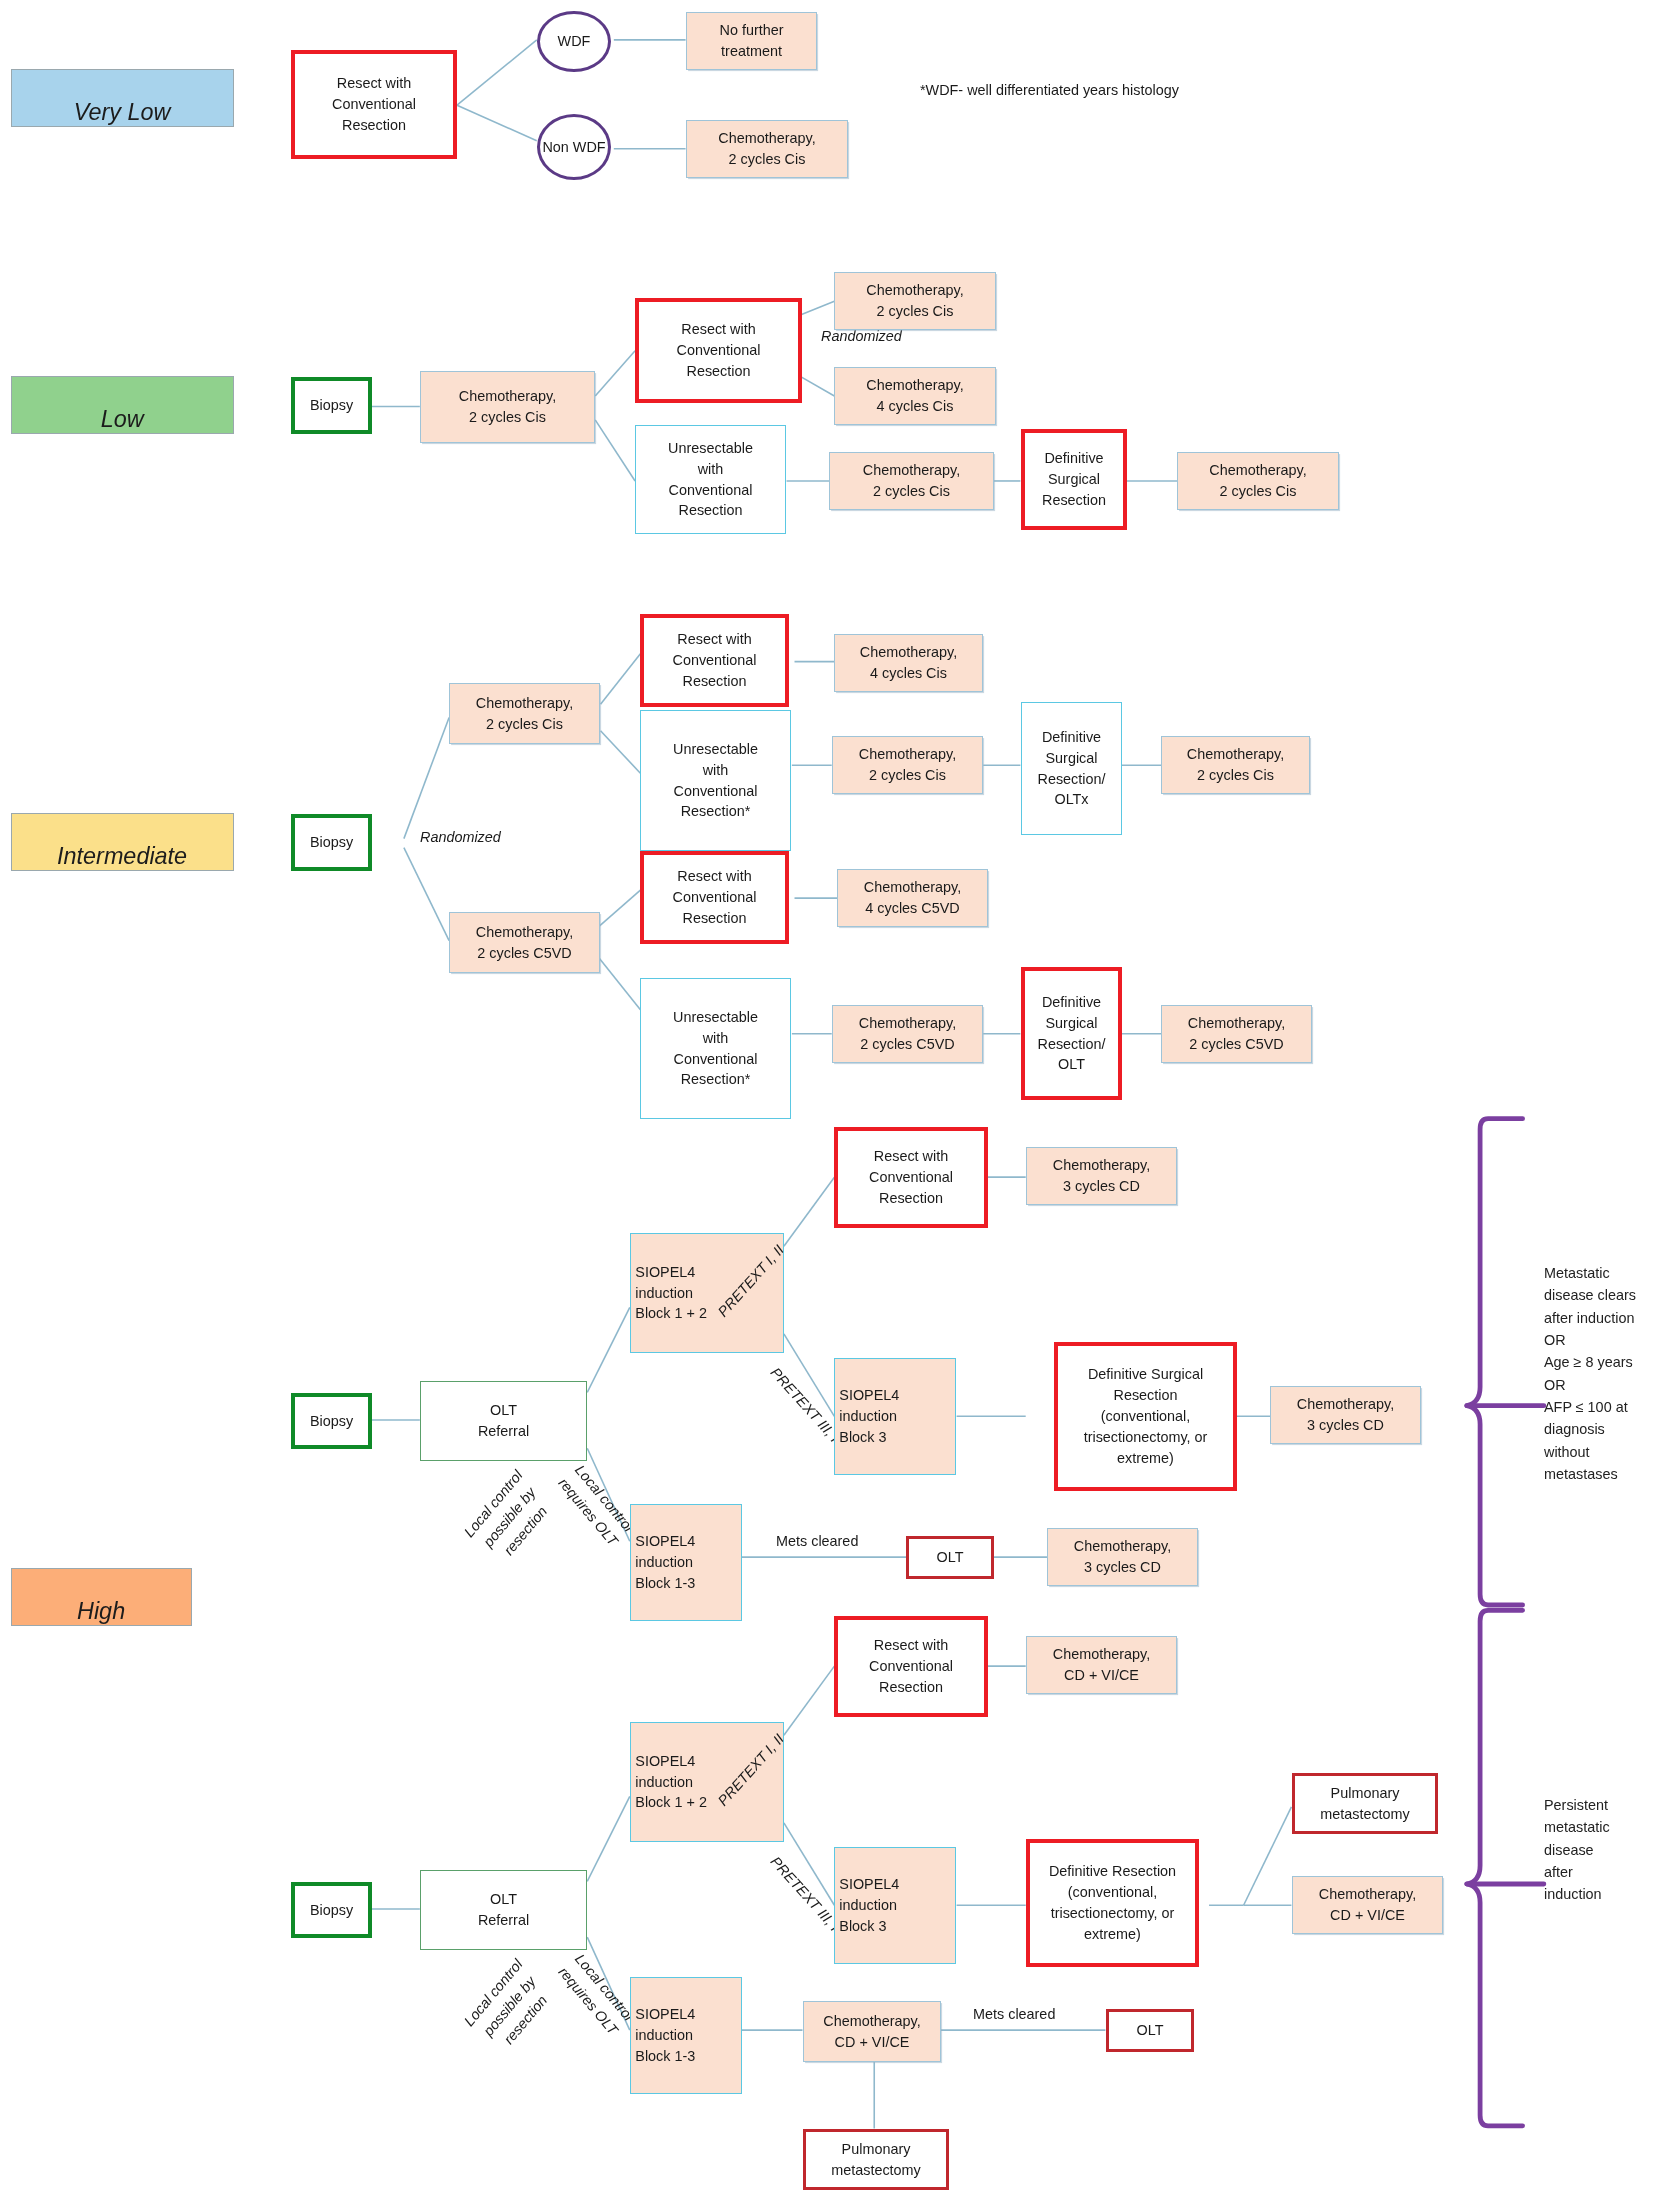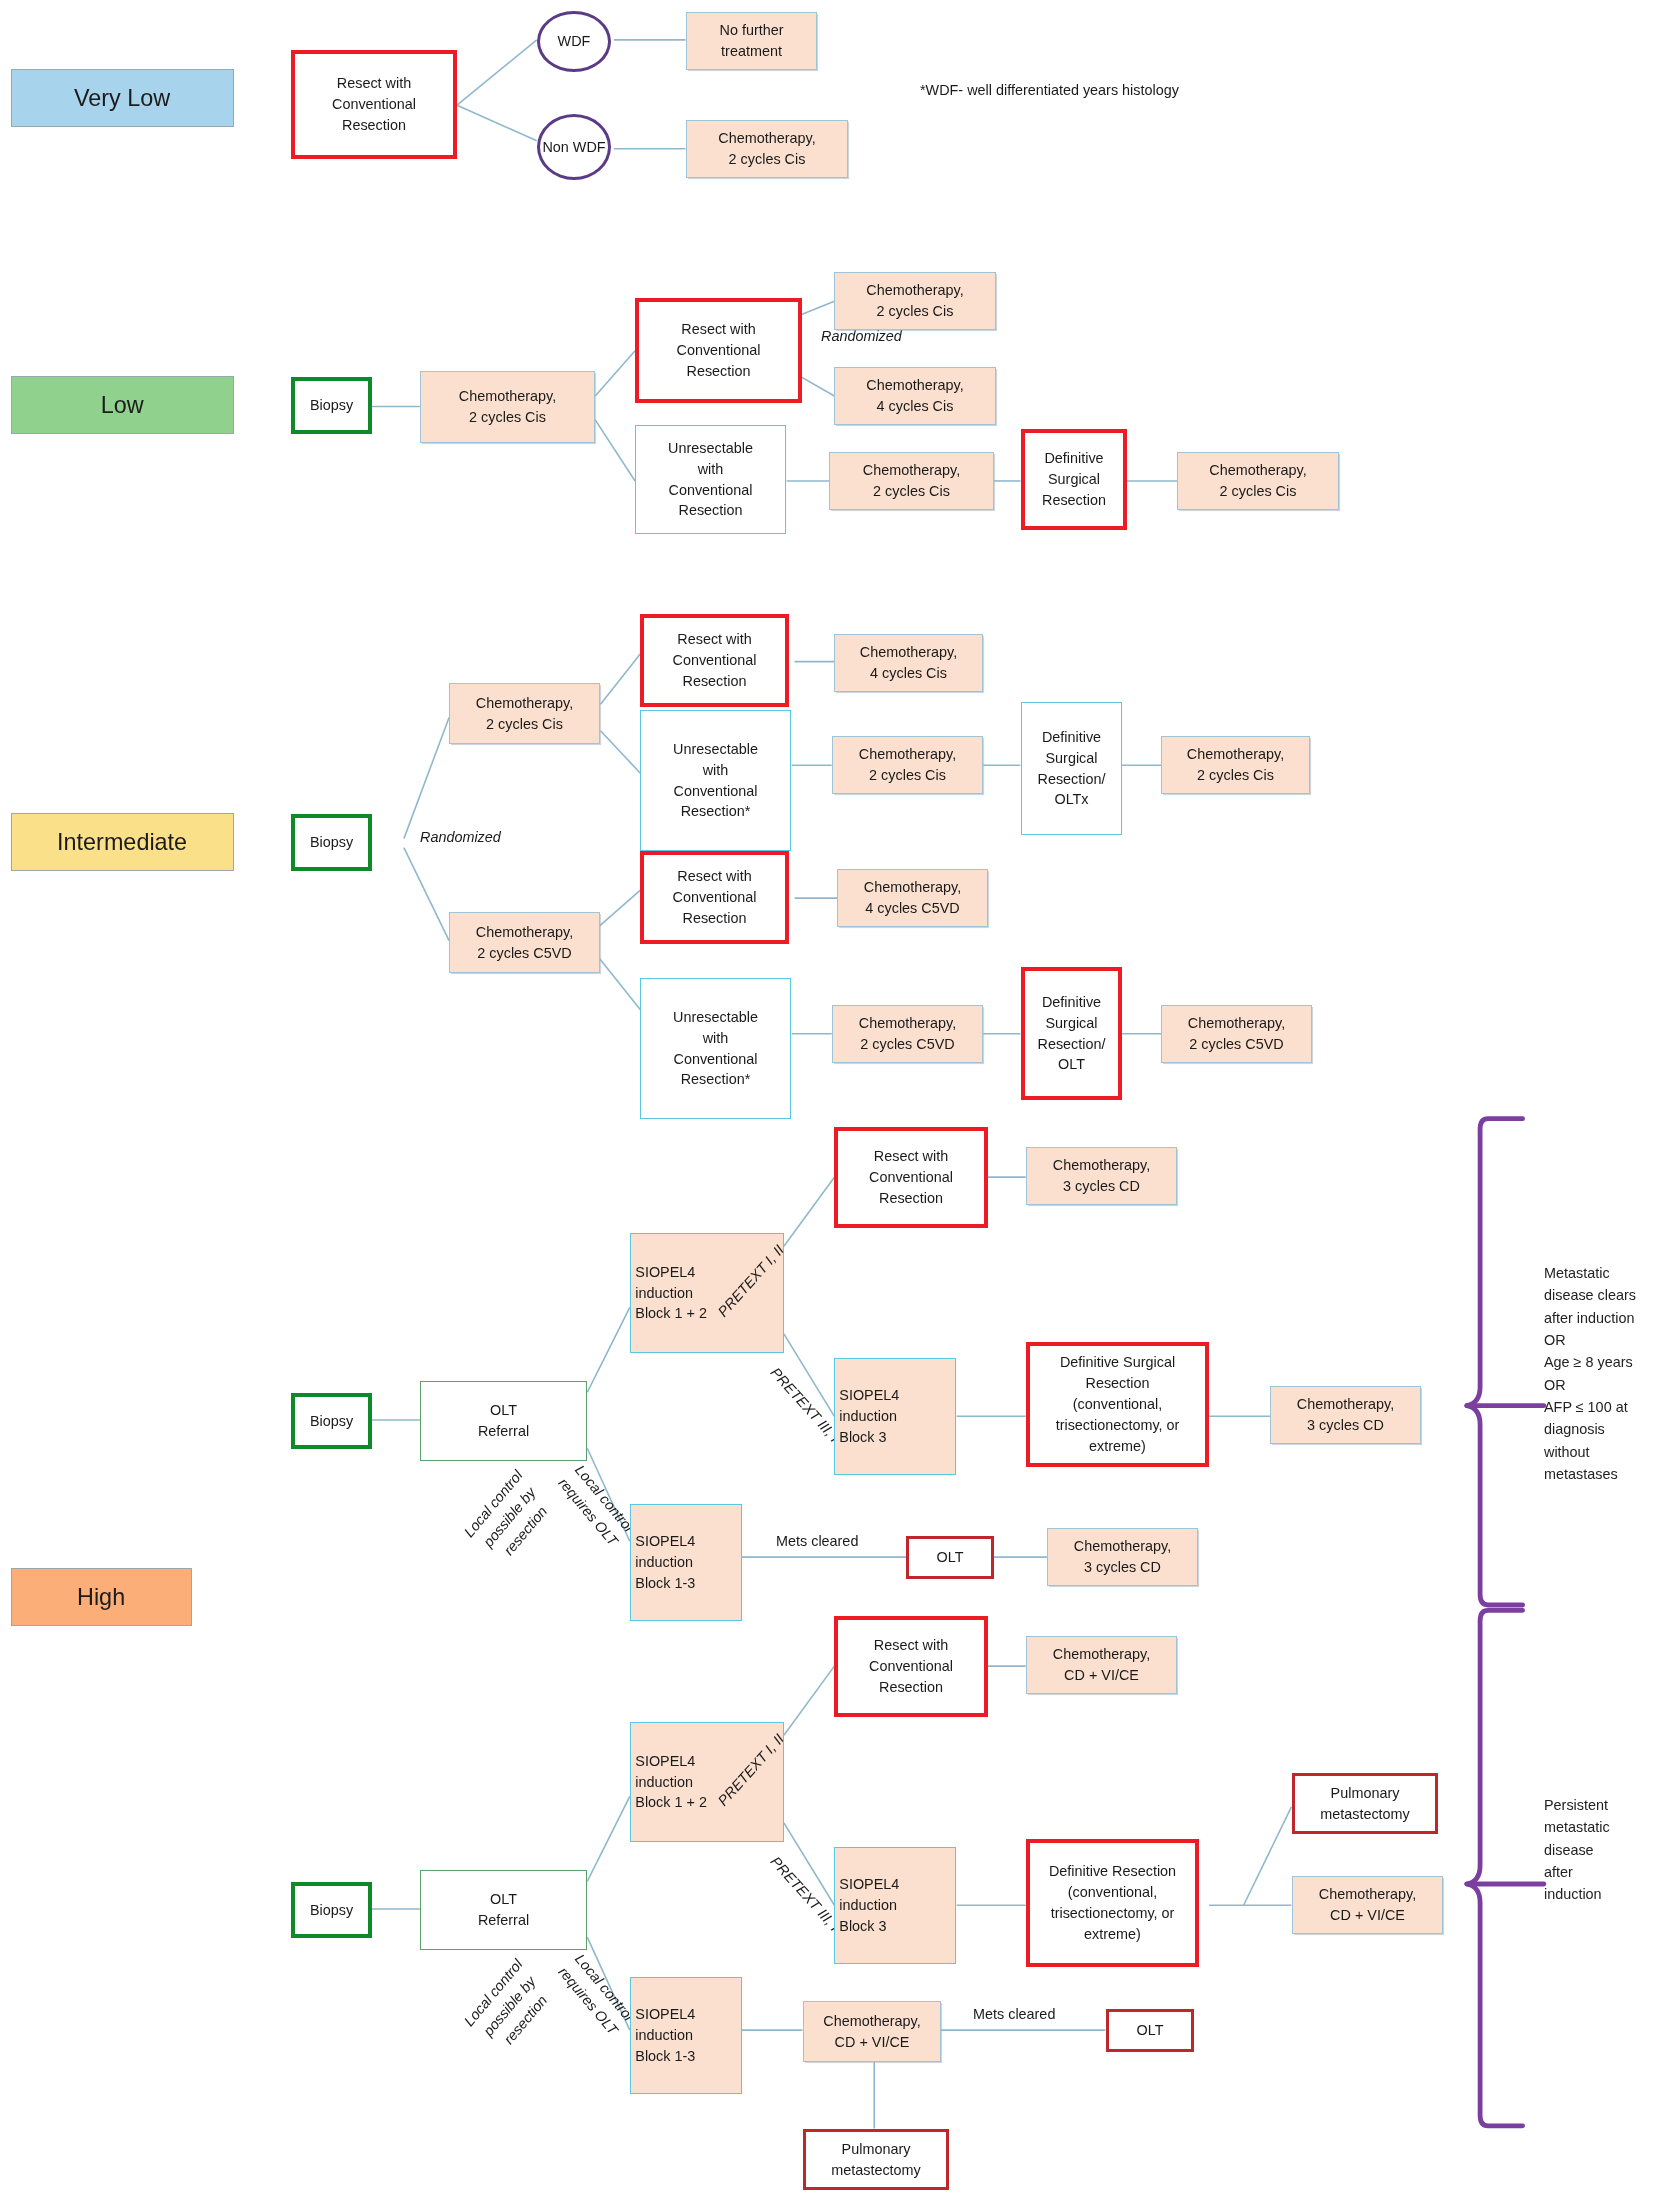--- a/index.html
+++ b/index.html
@@ -16,22 +16,22 @@
   .fill-peach{background:#fbe0d0;}
   .fill-white{background:#ffffff;}
   .b-blue{border:1.6px solid #5bc8e3;}
   .b-red{border:4.8px solid #ed1c24;}
   .b-darkred{border:3.7px solid #c0272d;}
   .b-green{border:4.8px solid #0f8a28;}
   .b-greenthin{border:1.6px solid #5aa06a;}
   .b-lightblue{border:1.6px solid #9fc4d8;box-shadow:1.6px 1.6px 0 -0.5px rgba(150,175,195,.5);}
 
   
-  .chip{position:absolute;box-sizing:border-box;display:flex;align-items:center;
-        justify-content:center;font-size:23.4px;color:#1c1c1c;border:1.6px solid #9aa8ae;}
+  .chip{position:absolute;box-sizing:border-box;display:flex;align-items:flex-end;
+        justify-content:center;font-size:23.4px;color:#1c1c1c;border:1.6px solid #9aa8ae;font-style:italic;}
   .chip-verylow{background:#a8d3ec;}
   .chip-low{background:#90d18d;}
   .chip-intermediate{background:#fbe08a;}
   .chip-high{background:#fcae78;}
 
   
   .ellipse{position:absolute;box-sizing:border-box;display:flex;align-items:center;
            justify-content:center;text-align:center;border:3.7px solid #5b3a86;
            border-radius:50%;background:#ffffff;font-size:14.4px;color:#1a1a1a;
            line-height:1.3;}
@@ -293,21 +293,21 @@
   </div>
   <div class="node fill-peach b-lightblue" style="left:1026px;top:1147px;width:151px;height:58px;">
     <span>Chemotherapy,
 3 cycles CD</span>
   </div>
   <div class="node fill-peach b-blue" style="left:834px;top:1358px;width:122px;height:117px;">
     <span style="text-align:left;">SIOPEL4
 induction
 Block 3</span>
   </div>
-  <div class="node fill-white b-red" style="left:1026px;top:1342px;width:183px;height:125px;">
+  <div class="node fill-white b-red" style="left:1054px;top:1342px;width:183px;height:149px;">
     <span>Definitive Surgical
 Resection
 (conventional,
 trisectionectomy, or
 extreme)</span>
   </div>
   <div class="node fill-peach b-lightblue" style="left:1270px;top:1386px;width:151px;height:58px;">
     <span>Chemotherapy,
 3 cycles CD</span>
   </div>

